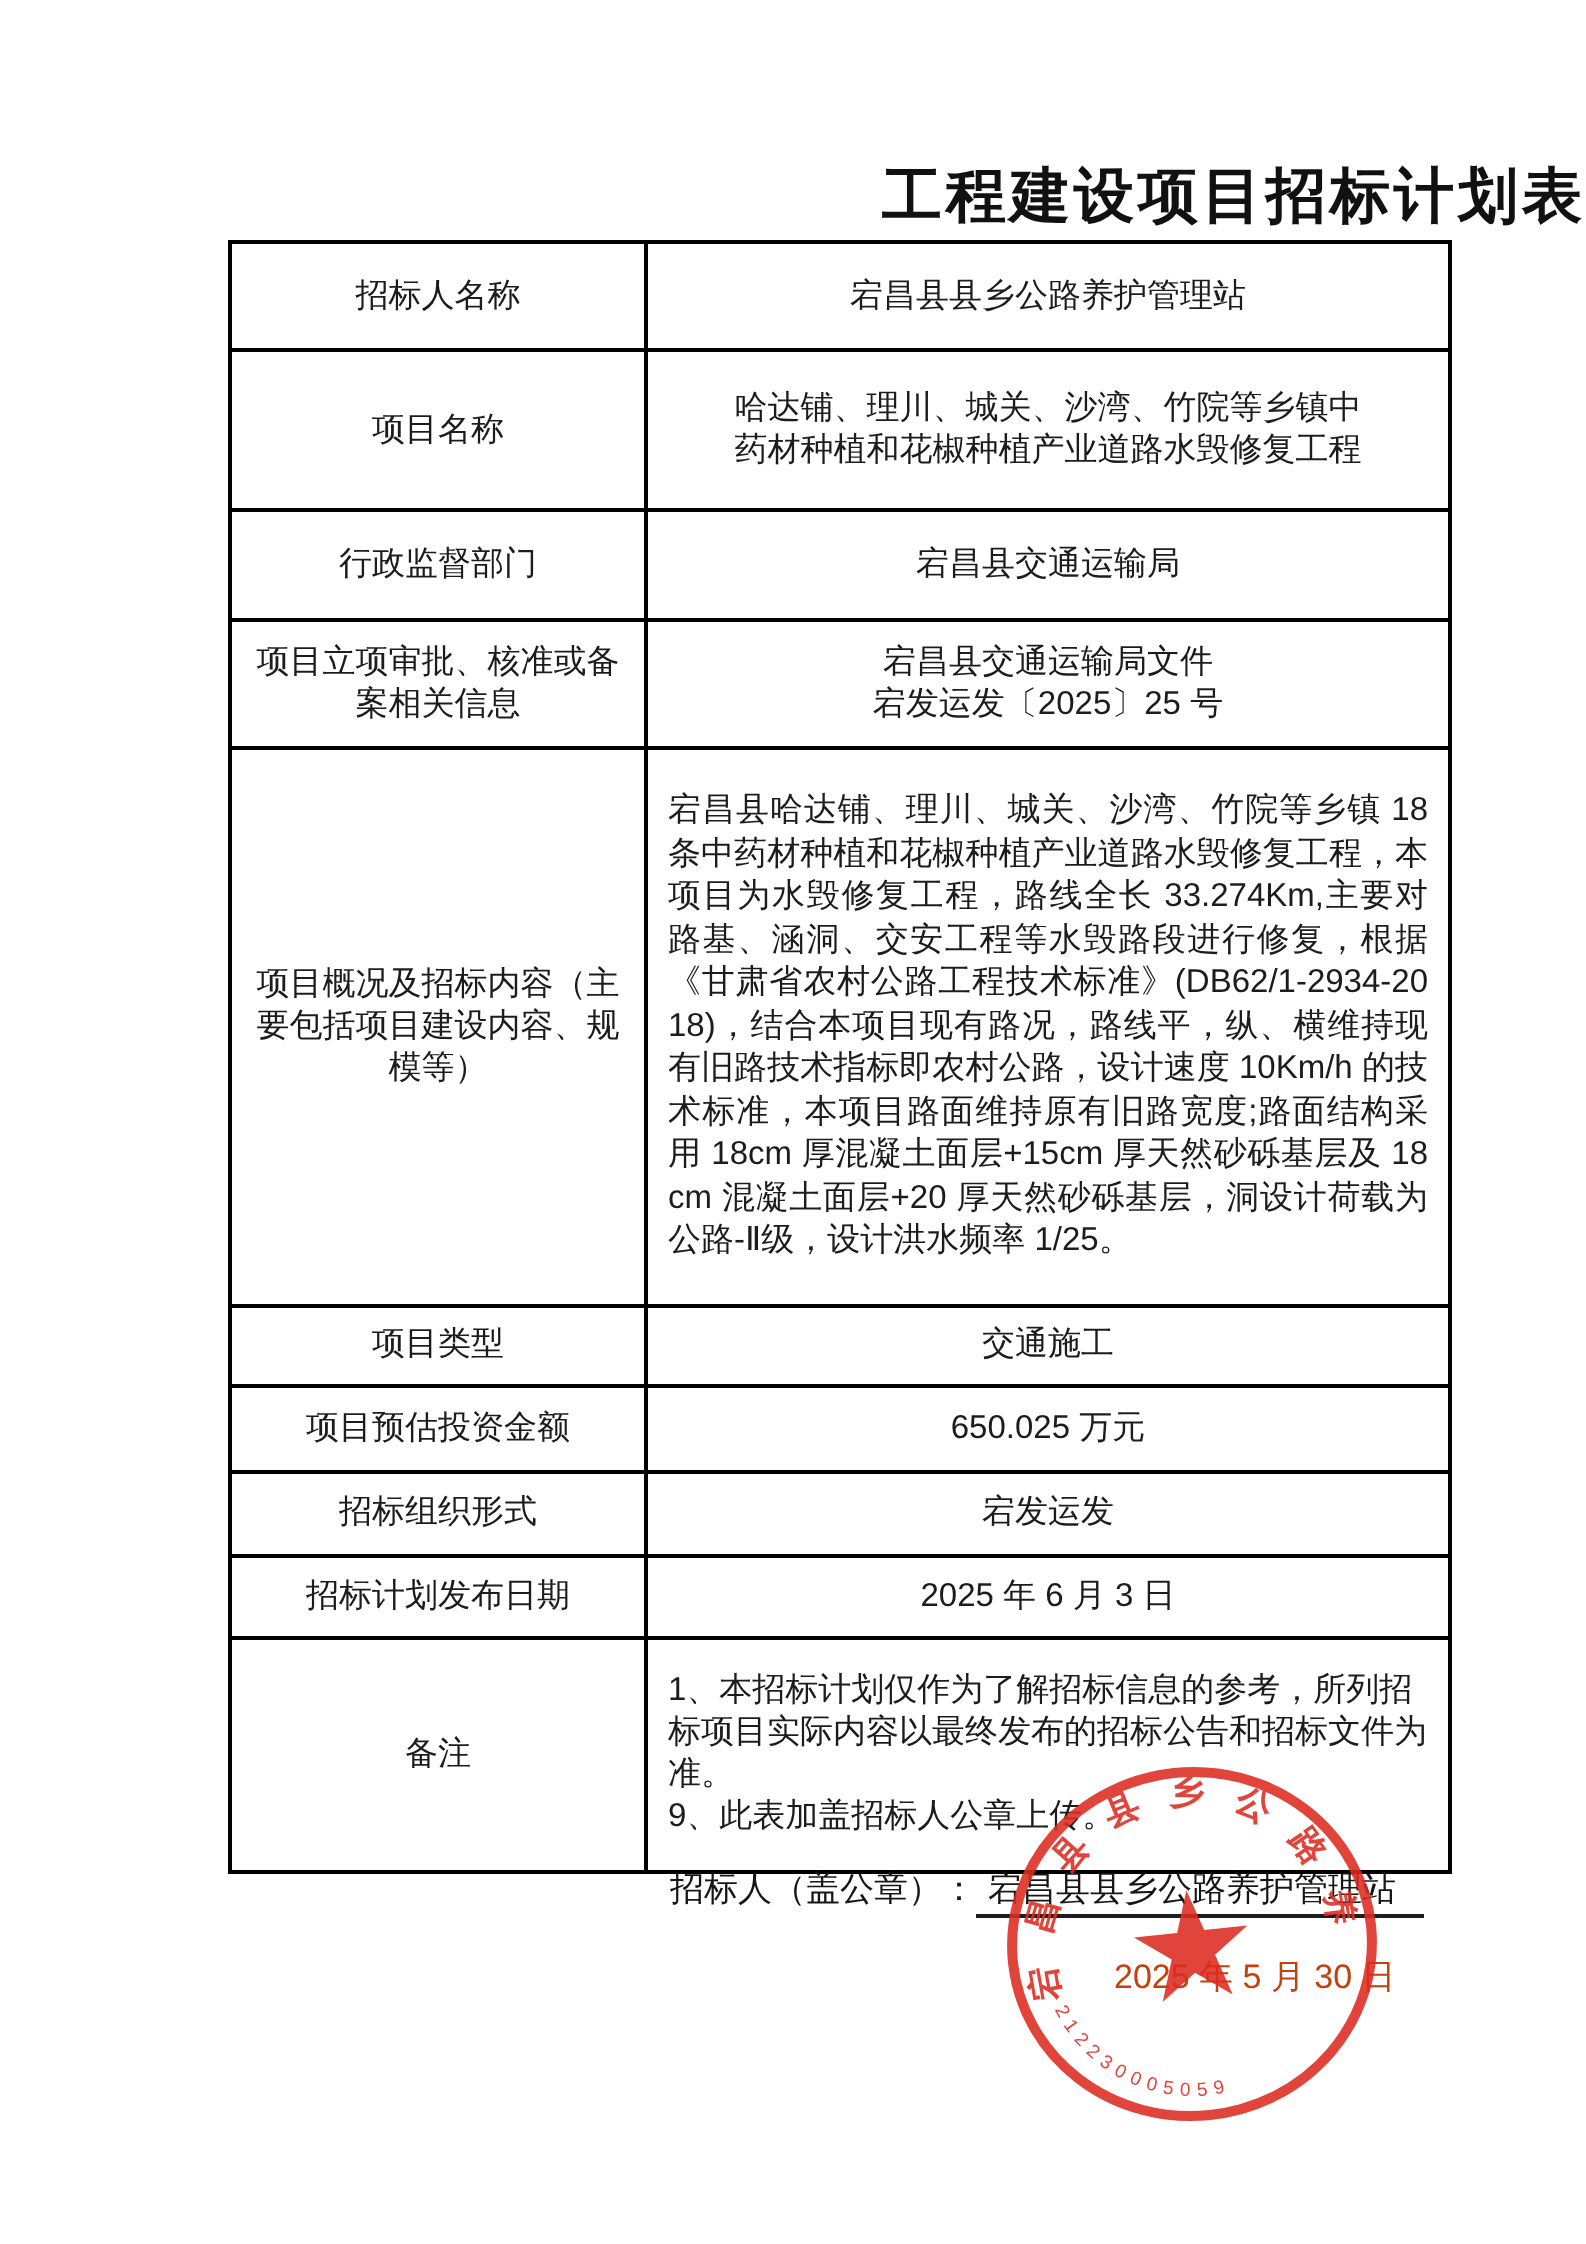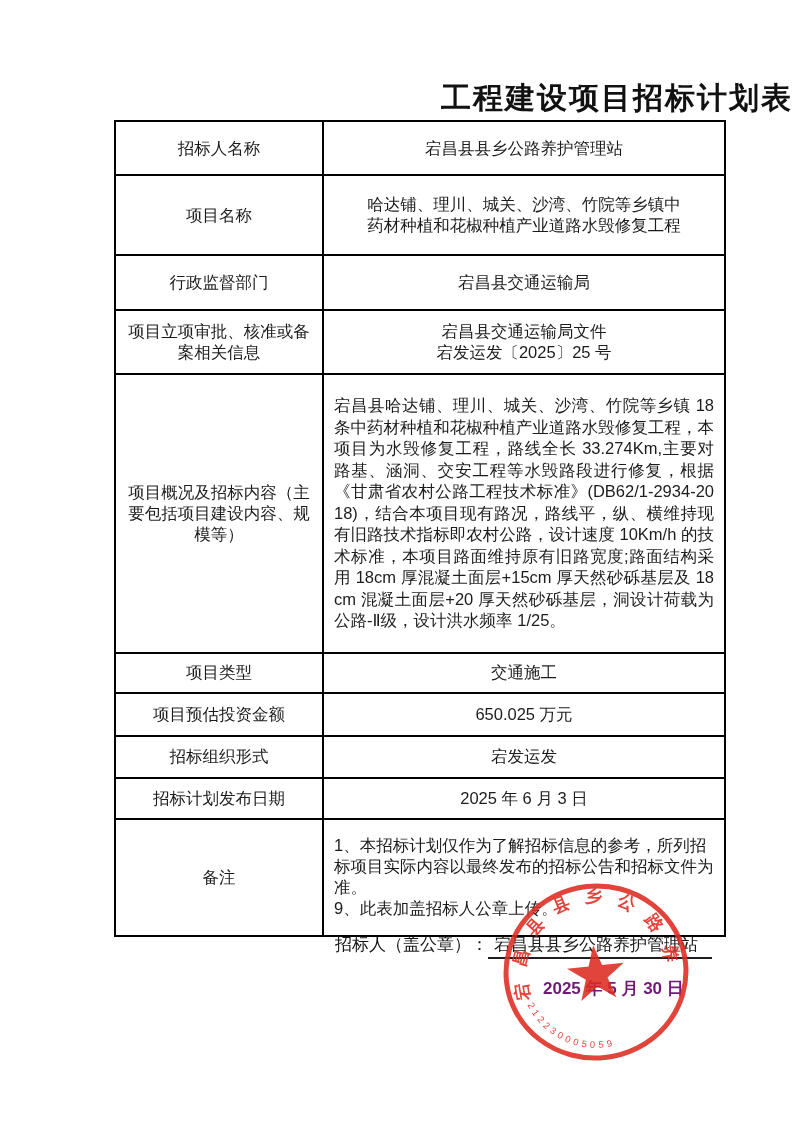--- a/index.html
+++ b/index.html
@@ -57,22 +57,22 @@
   tr.r11 td{height:103px;}
   .sig-line{
     position:absolute;left:335px;top:933px;
     font-size:17px;color:#161616;white-space:nowrap;
   }
   .sig-name{
     border-bottom:2px solid #1d1d1d;
     padding:0 14px 3px 6px;
   }
   .sig-date{
-    position:absolute;left:543px;top:977px;
-    font-size:17px;color:#701a75;white-space:nowrap;font-weight:bold;
+    position:absolute;left:557px;top:977px;
+    font-size:17px;color:#c2410c;white-space:nowrap;
   }
   .stamp{
     position:absolute;left:498px;top:878px;
     width:196px;height:188px;
     opacity:0.88;
     transform:rotate(-6deg);
     pointer-events:none;
   }
 </style>
 </head>

